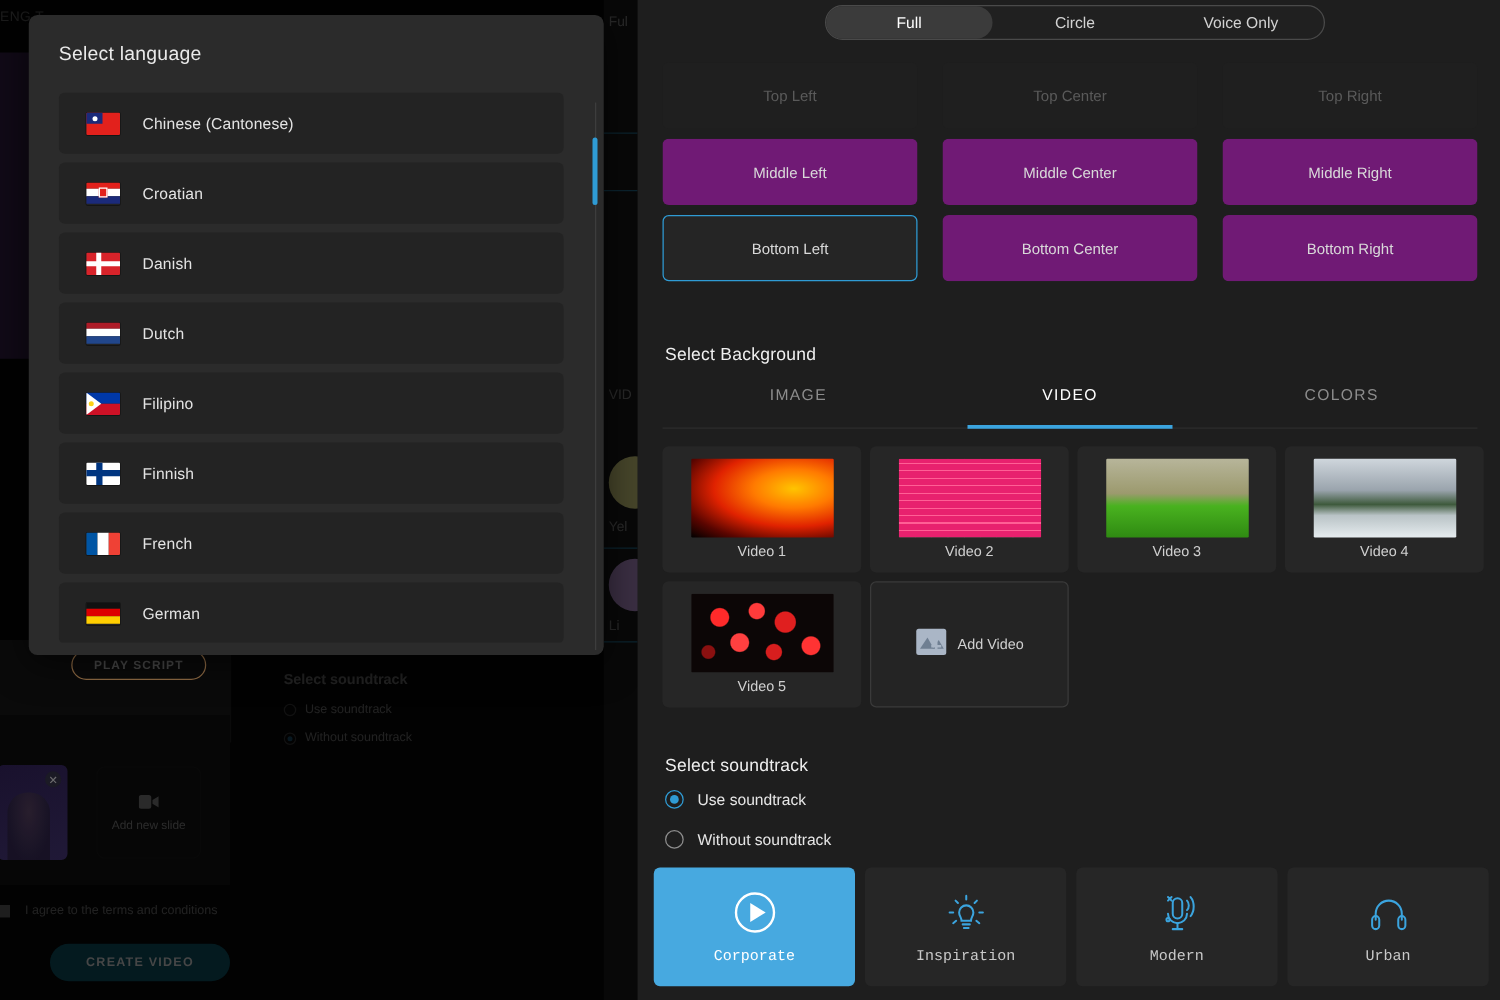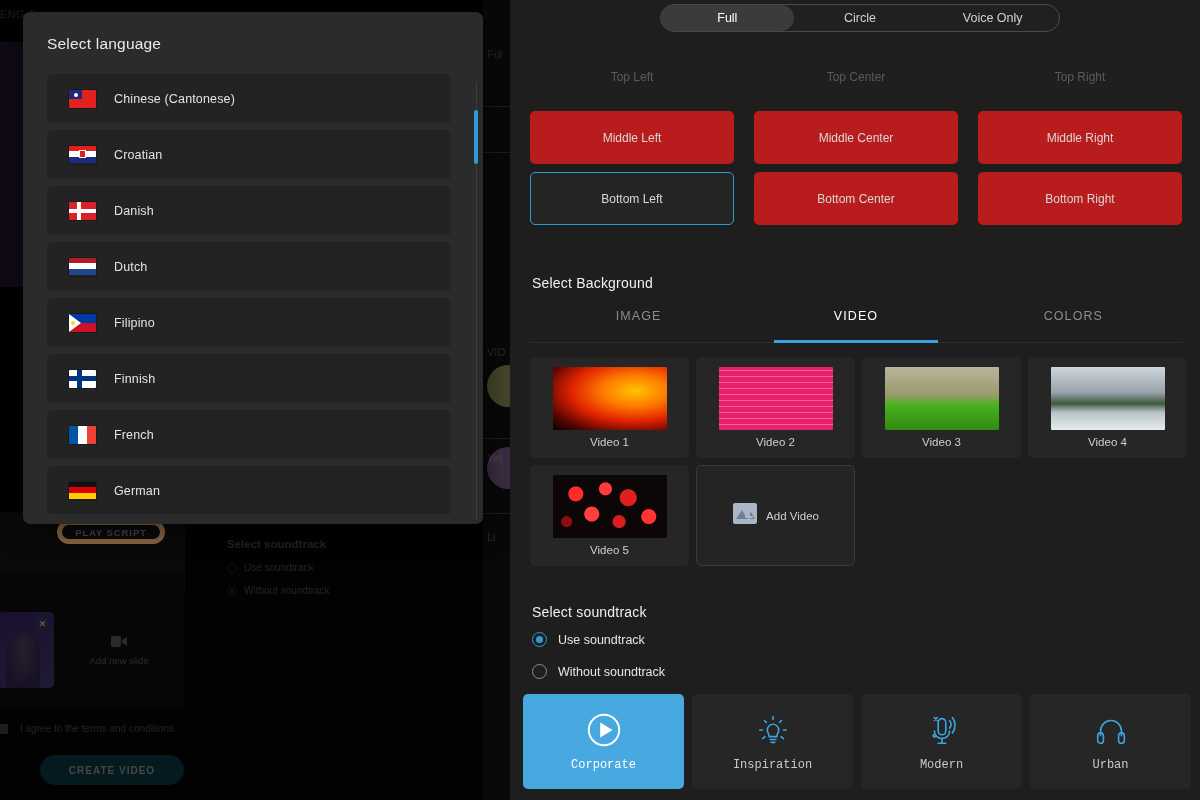--- a/index.html
+++ b/index.html
@@ -23,21 +23,21 @@
   }
   .bg-top-chip {
     position: absolute; left: 0; top: 8px; font-size: 11px; letter-spacing: .4px;
   }
   .bg-card {
     position: absolute; left: 0; top: 512px; width: 185px; height: 82px;
     background: #0a0a0a;
   }
   .bg-playscript {
     position: absolute; left: 57px; top: 520px; width: 108px; height: 24px;
-    border: 5px solid #fdba74; border-radius: 13px; color: #7a7a7a;
+    border: 1px solid #fdba74; border-radius: 13px; color: #7a7a7a;
     font-size: 9.5px; font-weight: bold; letter-spacing: .9px;
     display: flex; align-items: center; justify-content: center;
     opacity: .55;
   }
   .bg-sound-title {
     position: absolute; left: 227px; top: 538px; font-size: 11.5px;
     font-weight: bold; opacity: .14; color: #ddd;
   }
   .bg-radio-row {
     position: absolute; left: 227px; font-size: 10px; opacity: .14; color: #ddd;
@@ -92,21 +92,20 @@
     display: flex; align-items: center; justify-content: center; opacity: .5;
   }
   
   .bg-sliver {
     position: absolute; left: 483px; top: 0; width: 27px; height: 800px;
     background: #080808; overflow: hidden;
   }
   .sliver-txt {
     position: absolute; color: #cfcfcf; font-size: 11px; opacity: .16;
     white-space: nowrap;
-    margin-top: 36px;
   }
   .sliver-line {
     position: absolute; left: 483px; width: 27px; height: 1px;
     background: #0c2b38; opacity: .8;
   }
   .sliver-swatch {
     position: absolute; left: 487px; width: 42px; height: 42px; border-radius: 50%;
     opacity: .30;
   }
 
@@ -161,21 +160,21 @@
   }
   .seg-item.active { background: #3b3b3b; color: #fff; }
 
   
   .pos-grid {
     position: absolute; left: 20px; top: 50px; width: 652px;
     display: grid; grid-template-columns: repeat(3, 1fr);
     column-gap: 20px; row-gap: 8px;
   }
   .pos-cell {
-    height: 53px; border-radius: 5px; background: #b91c1c;
+    height: 53px; border-radius: 5px; background: #701a75;
     display: flex; align-items: center; justify-content: center;
     font-size: 12px; color: #d9d9d9; cursor: pointer;
     border: 1px solid transparent;
   }
   .pos-cell.disabled { background: #1f1f1f; color: #5a5a5a; }
   .pos-cell.selected { border: 1px solid #2f9bd4; background: #252525; }
 
   
   .sec-title {
     font-size: 14px; color: #f0f0f0; font-weight: normal; letter-spacing: .2px;

